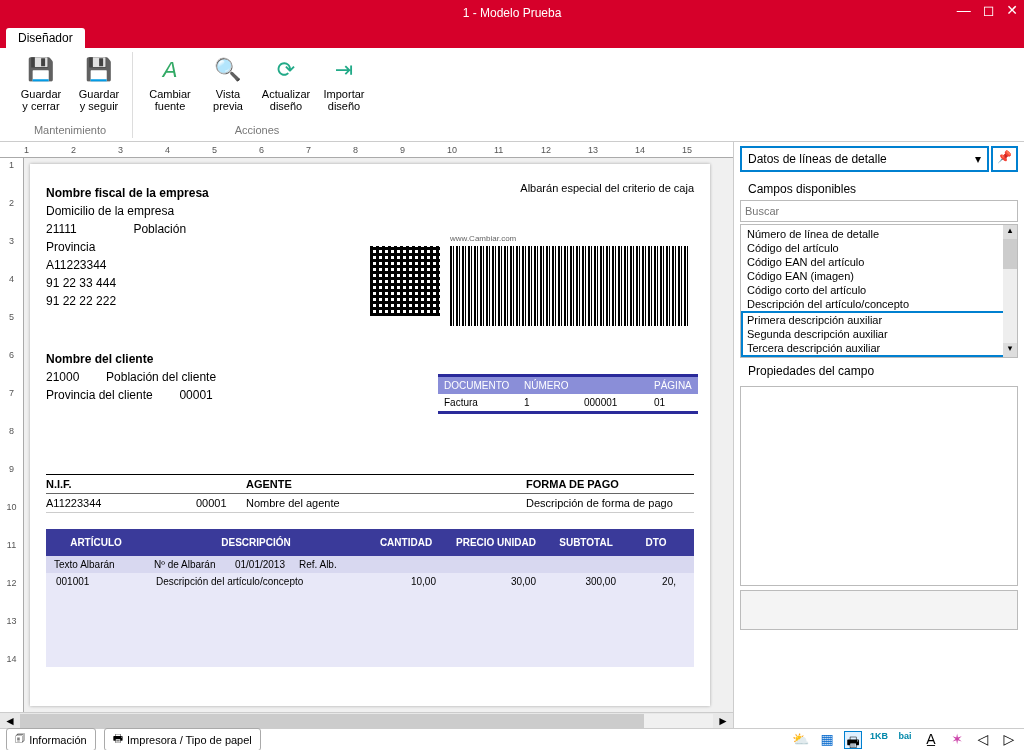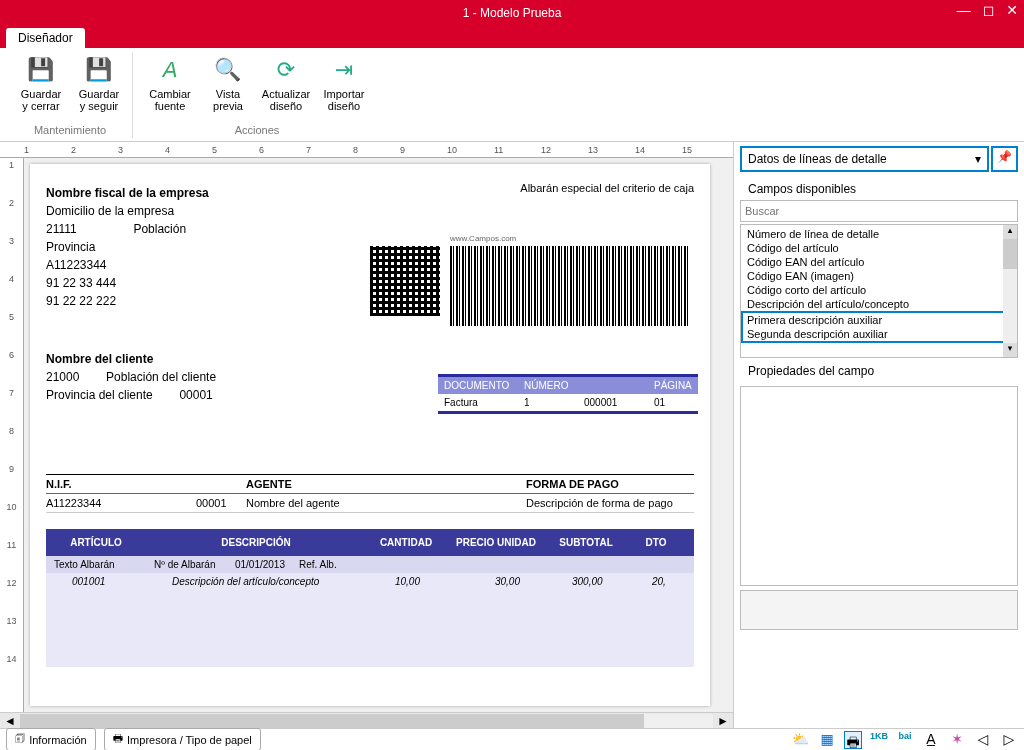--- a/index.html
+++ b/index.html
@@ -54,21 +54,21 @@
 .nif-head { display: flex; font-weight: bold; border-top: 1px solid #000; border-bottom: 1px solid #666; padding: 3px 0; }
 .nif-row { display: flex; padding: 3px 0; border-bottom: 1px solid #ccc; }
 .nc1{width:150px}.nc2{width:50px}.nc3{width:280px}.nc4{flex:1}
 
 .items-table { margin-top: 16px; }
 .items-head { background: #3a3a9a; color: #fff; display: flex; font-size: 10px; font-weight: bold; padding: 8px 0; }
 .items-head div { padding: 0 8px; text-align: center; }
 .items-row1 { background: #d8d8f0; display: flex; font-size: 10px; padding: 3px 0; }
 .items-row1 div { padding: 0 8px; }
 .items-row2 { background: #e8e8f8; display: flex; font-size: 10px; padding: 3px 0 80px 0; }
-.items-row2 div { padding: 0 26px; font-style: italic; }
+.items-row2 div { padding: 0 10px; }
 .ic1{width:100px}.ic2{width:220px}.ic3{width:80px;text-align:right}.ic4{width:100px;text-align:right}.ic5{width:80px;text-align:right}.ic6{width:60px;text-align:right}
 
 .hscroll { height: 16px; background: #e8e8e8; display: flex; align-items: center; border-top: 1px solid #ccc; }
 .hscroll-track { flex: 1; height: 14px; background: #f0f0f0; position: relative; }
 .hscroll-thumb { position: absolute; left: 0; width: 90%; height: 14px; background: #ccc; }
 
 .statusbar { height: 22px; border-top: 1px solid #ccc; display: flex; align-items: center; padding: 0 6px; gap: 8px; }
 .status-btn { border: 1px solid #aaa; border-radius: 3px; padding: 1px 8px; display: flex; align-items: center; gap: 4px; font-size: 11px; cursor: pointer; }
 .status-icons { margin-left: auto; display: flex; gap: 8px; align-items: center; }
 .status-icons .si { width: 18px; height: 18px; font-size: 14px; cursor: pointer; text-align:center; }
@@ -186,21 +186,21 @@
           <div>Domicilio de la empresa</div>
           <div><span>21111</span>&nbsp;&nbsp;&nbsp;&nbsp;&nbsp;&nbsp;&nbsp;&nbsp;&nbsp;&nbsp;&nbsp;&nbsp;&nbsp;&nbsp;&nbsp;&nbsp;&nbsp;<span>Población</span></div>
           <div>Provincia</div>
           <div>A11223344</div>
           <div>91 22 33 444</div>
           <div>91 22 22 222</div>
         </div>
         <div class="qr-bars">
           <div class="qr"></div>
           <div class="barcode">
-            <div class="barcode-label">www.Campos.com</div>
+            <div class="barcode-label">www.Cambiar.com</div>
           </div>
         </div>
 
         <div class="client-block">
           <div class="client-name">Nombre del cliente</div>
           <div><span>21000</span>&nbsp;&nbsp;&nbsp;&nbsp;&nbsp;&nbsp;&nbsp;&nbsp;<span>Población del cliente</span></div>
           <div><span>Provincia del cliente</span>&nbsp;&nbsp;&nbsp;&nbsp;&nbsp;&nbsp;&nbsp;&nbsp;<span>00001</span></div>
         </div>
 
         <div class="doc-table">
@@ -283,20 +283,21 @@
     <div class="field-list">
       <div class="fl-item">Número de línea de detalle</div>
       <div class="fl-item">Código del artículo</div>
       <div class="fl-item">Código EAN del artículo</div>
       <div class="fl-item">Código EAN (imagen)</div>
       <div class="fl-item">Código corto del artículo</div>
       <div class="fl-item">Descripción del artículo/concepto</div>
       <div class="highlight-box">
         <div class="fl-item">Primera descripción auxiliar</div>
         <div class="fl-item">Segunda descripción auxiliar</div>
+        <div class="fl-item">Tercera descripción auxiliar</div>
       </div>
       <div class="fl-scroll">
         <div class="fl-scroll-up">▴</div>
         <div class="fl-scroll-thumb"></div>
         <div class="fl-scroll-dn" style="position:absolute;bottom:0;width:100%">▾</div>
       </div>
     </div>
     <div class="panel-label">Propiedades del campo</div>
     <div class="props-box"></div>
     <div class="props-box2"></div>

